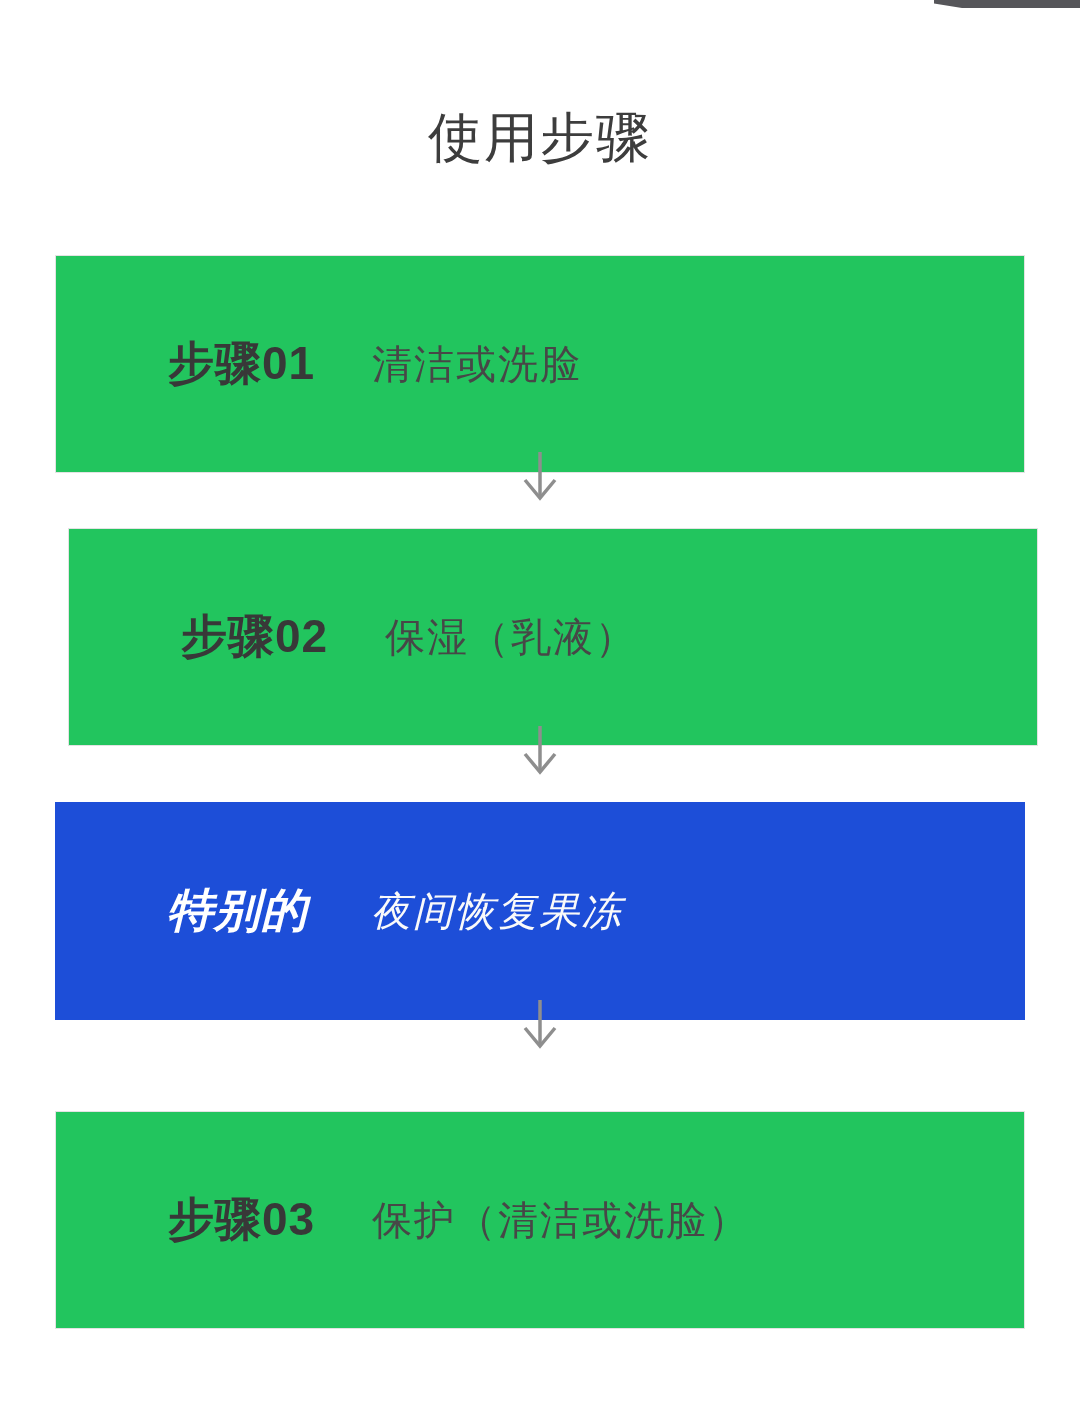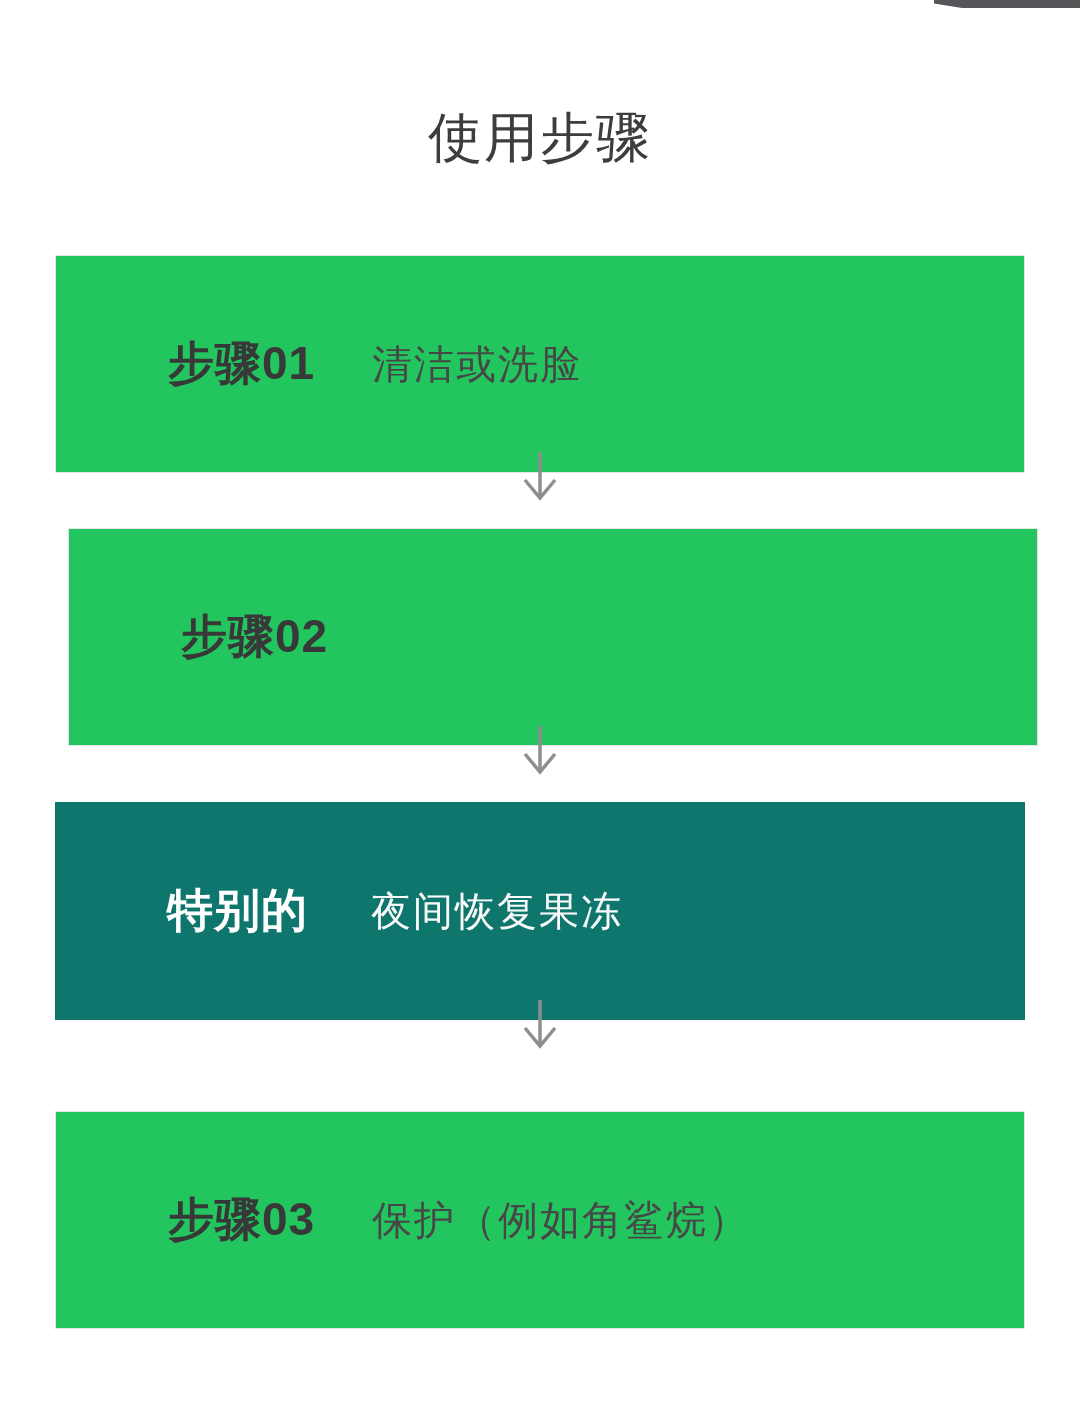--- a/index.html
+++ b/index.html
@@ -39,22 +39,23 @@
 
   .step-box {
     position: absolute;
     left: 55px;
     width: 970px;
     height: 218px;
     background: #22c55e;
     border: 1px solid #e3e3e3;
   }
   .step-box.dark {
-    background: #0f766e;
+    background: #1d4ed8;
     border: none;
+    font-style: italic;
   }
 
   .step-row {
     display: flex;
     align-items: center;
     height: 100%;
     padding-left: 112px;
   }
 
   .step-label {
@@ -112,20 +113,21 @@
   <div class="flow-arrow arrow-1">
     <svg viewBox="0 0 36 52" xmlns="http://www.w3.org/2000/svg">
       <path d="M18 2 L18 46" stroke="#8e8e8e" stroke-width="3.5" fill="none"></path>
       <path d="M3 30 L18 48 L33 30" stroke="#8e8e8e" stroke-width="3.5" fill="none"></path>
     </svg>
   </div>
 
   <div class="step-box box-2">
     <div class="step-row">
       <span class="step-label">步骤02</span>
+      <span class="step-value">保湿（乳液）</span>
     </div>
   </div>
 
   <div class="flow-arrow arrow-2">
     <svg viewBox="0 0 36 52" xmlns="http://www.w3.org/2000/svg">
       <path d="M18 2 L18 46" stroke="#8e8e8e" stroke-width="3.5" fill="none"></path>
       <path d="M3 30 L18 48 L33 30" stroke="#8e8e8e" stroke-width="3.5" fill="none"></path>
     </svg>
   </div>
 
@@ -139,17 +141,17 @@
   <div class="flow-arrow arrow-3">
     <svg viewBox="0 0 36 52" xmlns="http://www.w3.org/2000/svg">
       <path d="M18 2 L18 46" stroke="#8e8e8e" stroke-width="3.5" fill="none"></path>
       <path d="M3 30 L18 48 L33 30" stroke="#8e8e8e" stroke-width="3.5" fill="none"></path>
     </svg>
   </div>
 
   <div class="step-box box-4">
     <div class="step-row">
       <span class="step-label">步骤03</span>
-      <span class="step-value">保护（例如角鲨烷）</span>
+      <span class="step-value">保护（清洁或洗脸）</span>
     </div>
   </div>
 
 </div>
 
 </body></html>

